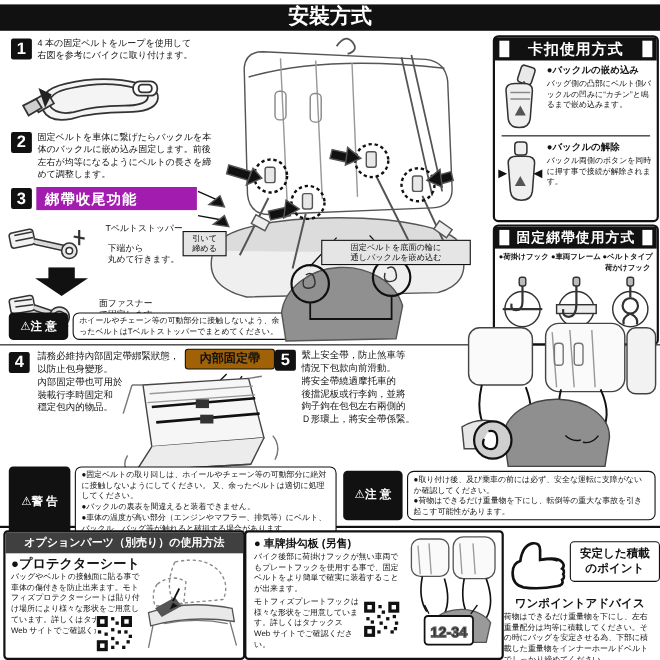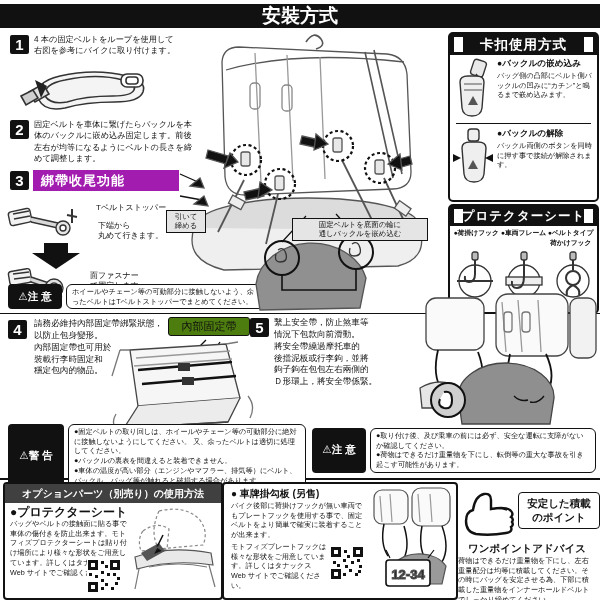--- a/index.html
+++ b/index.html
@@ -7,22 +7,22 @@
         font-family:"Liberation Sans","DejaVu Sans",sans-serif;color:#111;}
   .abs{position:absolute;}
   .banner{background:#111;color:#fff;font-weight:bold;text-align:center;}
   .badge{width:19px;height:19px;background:#111;color:#fff;font-weight:bold;
          font-size:15px;line-height:19px;text-align:center;border-radius:2px;}
   .stephead{background:#a21caf;color:#fff;font-weight:bold;font-size:13px;
             line-height:21px;padding:0 8px;letter-spacing:1px;}
   .txt{font-size:8.2px;line-height:1.38;white-space:pre-line;}
   .tiny{font-size:7.2px;line-height:1.35;}
   .lbl{font-size:8px;line-height:1.3;white-space:pre-line;}
-  .callout{border:1.6px solid #111;border-radius:3px;background:#4d7c0f;
-           font-weight:normal;text-align:center;}
+  .callout{border:1.6px solid #111;border-radius:3px;background:#a16207;
+           font-weight:bold;text-align:center;}
   .cbox{display:flex;align-items:stretch;gap:4px;}
   .clabel{background:#111;color:#fff;font-weight:bold;border-radius:4px;
           display:flex;align-items:center;justify-content:center;flex:0 0 auto;}
   .cbody{border:1.6px solid #111;border-radius:6px;padding:2px 5px;background:#fff;}
   .rbox{border:2px solid #111;border-radius:5px;background:#fff;}
   .rhead{position:relative;background:#111;color:#fff;font-weight:bold;
          text-align:center;letter-spacing:1px;}
   .rhead::before,.rhead::after{content:"";position:absolute;top:3px;width:9px;height:70%;
          background:#fff;}
   .rhead::before{left:4px;} .rhead::after{right:4px;}
@@ -175,21 +175,21 @@
         </g>
       </svg>
       <div style="flex:1;padding-left:3px;">
         <div style="font-size:8.6px;font-weight:bold;">●バックルの解除</div>
         <div class="tiny" style="margin-top:1px;">バックル両側のボタンを同時に押す事で接続が解除されます。</div>
       </div>
     </div>
   </div>
 
   <div class="abs rbox" style="left:448px;top:204px;width:147px;height:106px;">
-    <div class="rhead" style="height:20px;font-size:12.5px;line-height:20px;">プロテクターシート</div>
+    <div class="rhead" style="height:20px;font-size:12.5px;line-height:20px;">固定綁帶使用方式</div>
     <div style="display:flex;justify-content:space-between;padding:2px 3px 0 3px;">
       <div style="width:33%;text-align:center;font-size:6.8px;font-weight:bold;white-space:pre-line;">●荷掛けフック</div>
       <div style="width:33%;text-align:center;font-size:6.8px;font-weight:bold;white-space:pre-line;">●車両フレーム</div>
       <div style="width:33%;text-align:center;font-size:6.8px;font-weight:bold;white-space:pre-line;">●ベルトタイプ
 荷かけフック</div>
     </div>
     <div style="display:flex;justify-content:space-around;margin-top:2px;">
       <svg width="40" height="52" viewBox="0 0 40 52">
         <g stroke="#333" fill="none" stroke-width="1.3">
           <rect x="17" y="2" width="6" height="8" rx="2" fill="#bbb"></rect>

